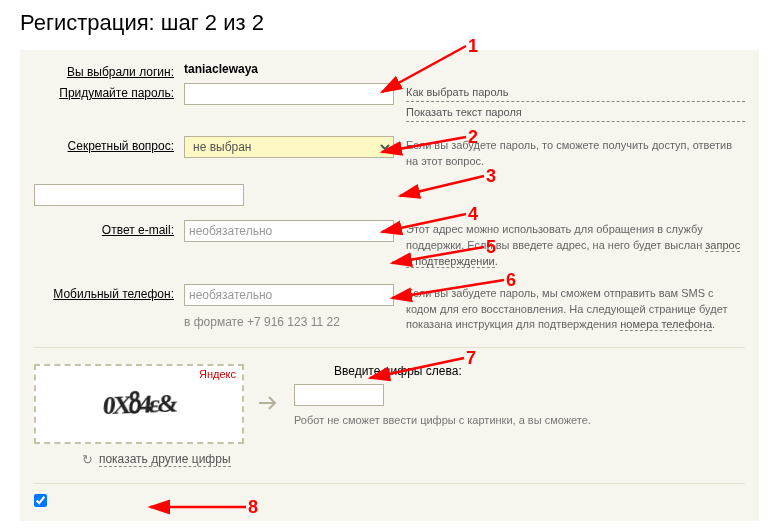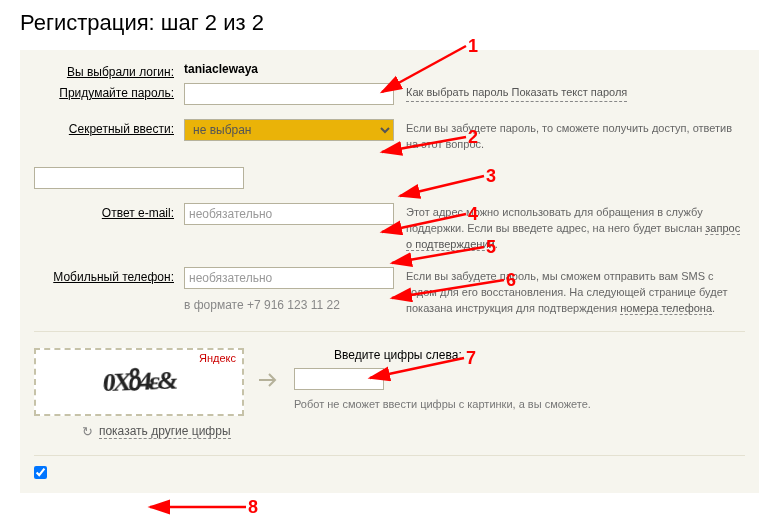--- a/index.html
+++ b/index.html
@@ -7,28 +7,28 @@
   .page { padding: 10px 20px 0 20px; }
   h1 { font-size: 22px; font-weight: normal; margin-bottom: 14px; }
   .form-area { background: #f6f5ee; border: 0; padding: 12px 14px 0 14px; position: relative; }
   .row { display: flex; align-items: flex-start; margin-bottom: 14px; position: relative; }
   .row.tight { margin-bottom: 4px; }
   .lbl { width: 150px; text-align: right; padding-right: 10px; padding-top: 3px; color: #000; font-size: 12px; text-decoration: underline; }
   .ctrl { width: 210px; }
   .ctrl input[type=text], .ctrl input[type=password], .ctrl select {
     width: 210px; height: 22px; border: 1px solid #b6b29c; background: #fff; font-size: 12px; padding: 2px 4px;
   }
-  .ctrl select { background: #eab308; color: #555; }
+  .ctrl select { background: #fef9c3; color: #555; }
   .ctrl input::placeholder { color: #999; }
   .hint { margin-left: 12px; font-size: 11px; color: #666; line-height: 1.45; flex: 1; padding-top: 2px; }
   .hint a, .linkish { color: #555; text-decoration: none; border-bottom: 1px dashed #888; cursor: pointer; }
-  .stack-links { display: flex; gap: 3px; }
+  .stack-links { display: flex; flex-direction: column; gap: 3px; }
   .subnote { font-size: 12px; color: #888; margin-top: 9px; }
   .captcha-row { display: flex; align-items: flex-start; border-top: 1px solid #e4e1d1; padding-top: 16px; margin-top: 6px; }
-  .captcha-box { width: 210px; height: 68px; border: 2px dashed #c6c2a8; background: #fff; position: relative; display:flex; align-items:center; justify-content:center; }
+  .captcha-box { width: 210px; height: 80px; border: 2px dashed #c6c2a8; background: #fff; position: relative; display:flex; align-items:center; justify-content:center; }
   .captcha-scribble { font-family: 'Comic Sans MS', cursive; font-size: 26px; font-weight: bold; color: #222; letter-spacing: -3px; transform: skewX(-8deg) rotate(-2deg); filter: blur(0.3px); }
   .captcha-brand { position: absolute; top: 2px; right: 6px; font-size: 11px; color: #c00; font-family: Arial; }
   .captcha-arrow { margin: 0 14px; align-self: center; }
   .captcha-right { flex: 1; }
   .captcha-right .clabel { font-size: 12px; margin-bottom: 6px; margin-left: 40px; }
   .captcha-right input { width: 90px; height: 22px; border: 1px solid #b6b29c; padding: 2px 4px; }
   .captcha-right .cnote { font-size: 11px; color: #777; margin-top: 8px; }
   .refresh-row { display:flex; align-items:center; gap:6px; margin: 8px 0 16px 48px; }
   .refresh-row .ricon { color:#888; font-size:13px; }
   .agree-row { display:flex; align-items:center; gap:6px; padding: 10px 0 14px 0; border-top: 1px solid #e4e1d1; font-size:12px; }
@@ -54,21 +54,21 @@
       <div class="lbl">Придумайте пароль:</div>
       <div class="ctrl"><input type="password" style=""></div>
       <div class="hint stack-links">
         <span class="linkish">Как выбрать пароль</span>
         <span class="linkish">Показать текст пароля</span>
       </div>
     </div>
 
 
     <div class="row">
-      <div class="lbl">Секретный ввести:</div>
+      <div class="lbl">Секретный вопрос:</div>
       <div class="ctrl">
         <select>
           <option>не выбран</option>
         </select>
       </div>
       <div class="hint">Если вы забудете пароль, то сможете получить доступ, ответив на этот вопрос.</div>
     </div>
 
     <div class="row">
       <div class="ctrl"><input type="text" style=""></div>

